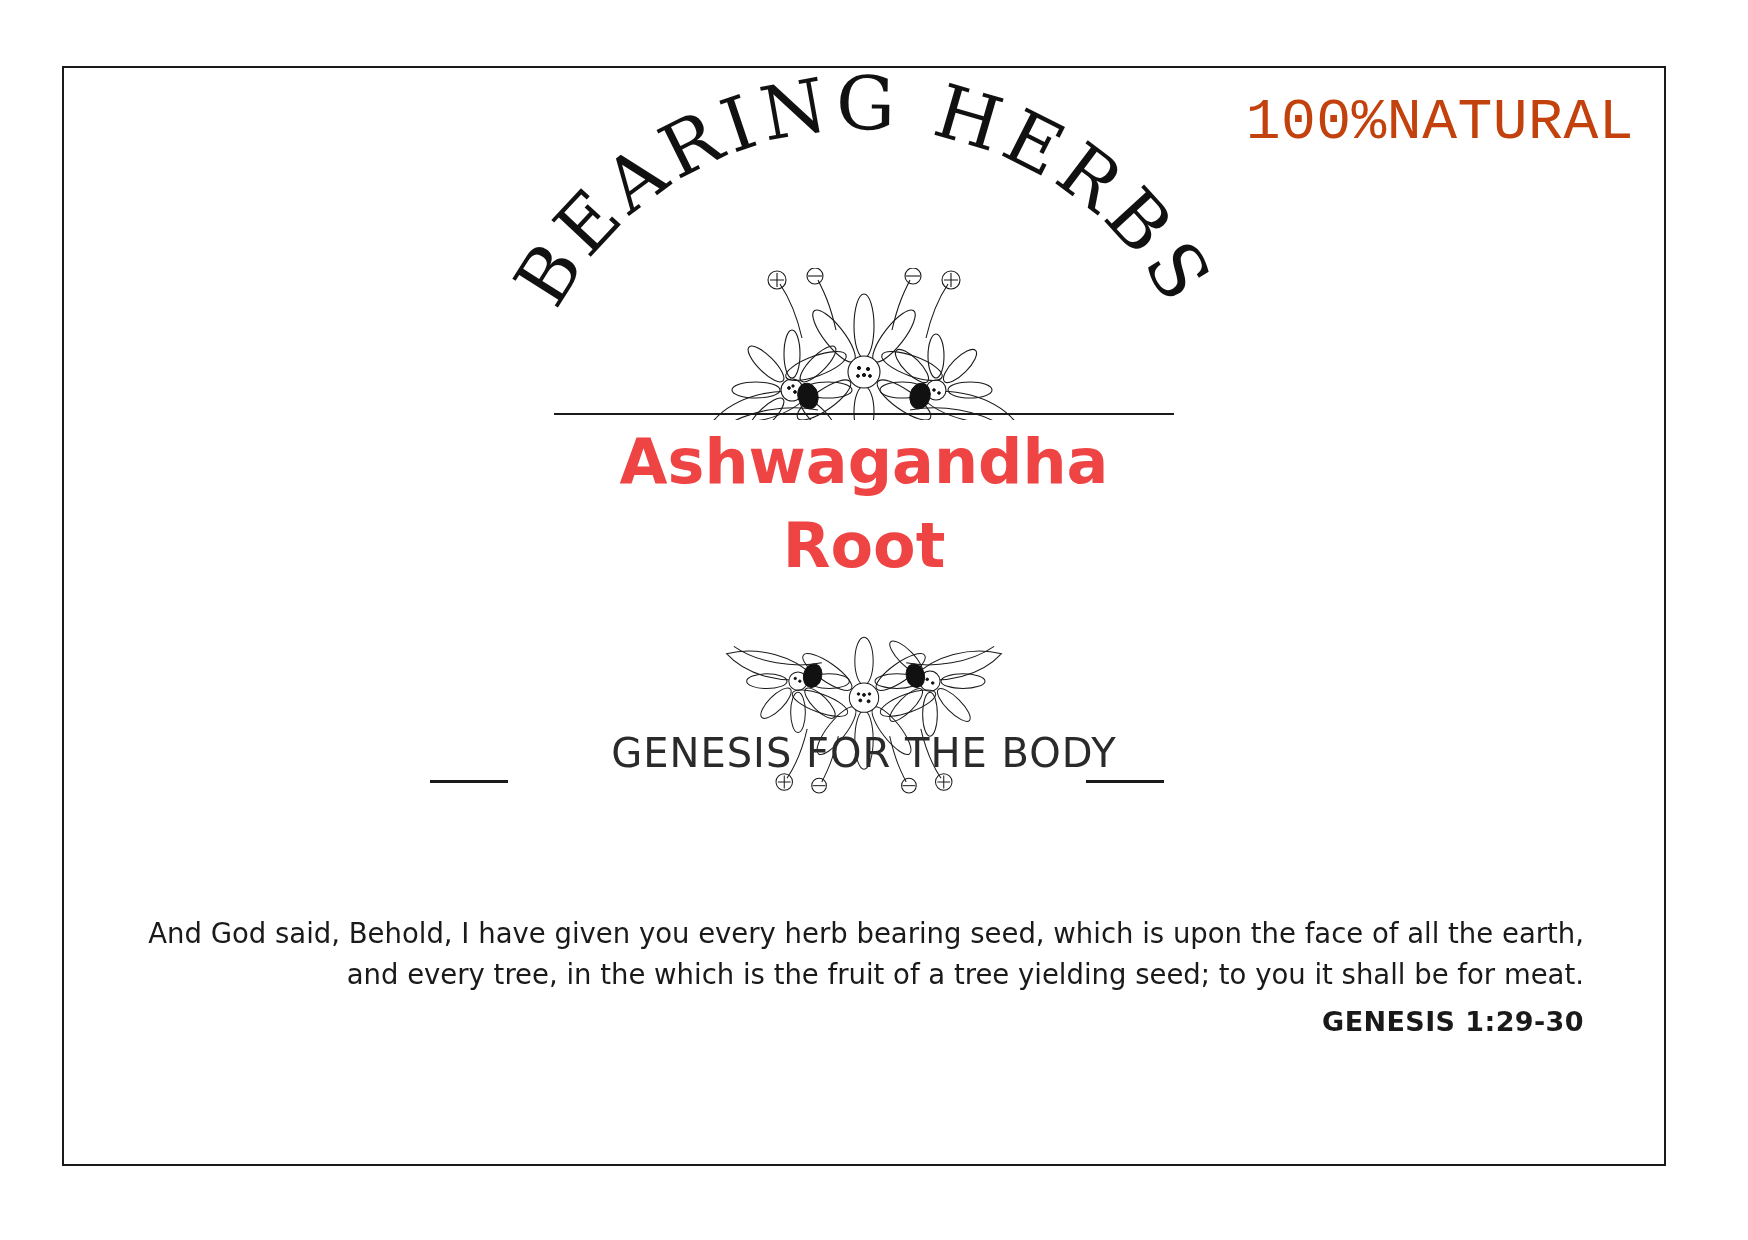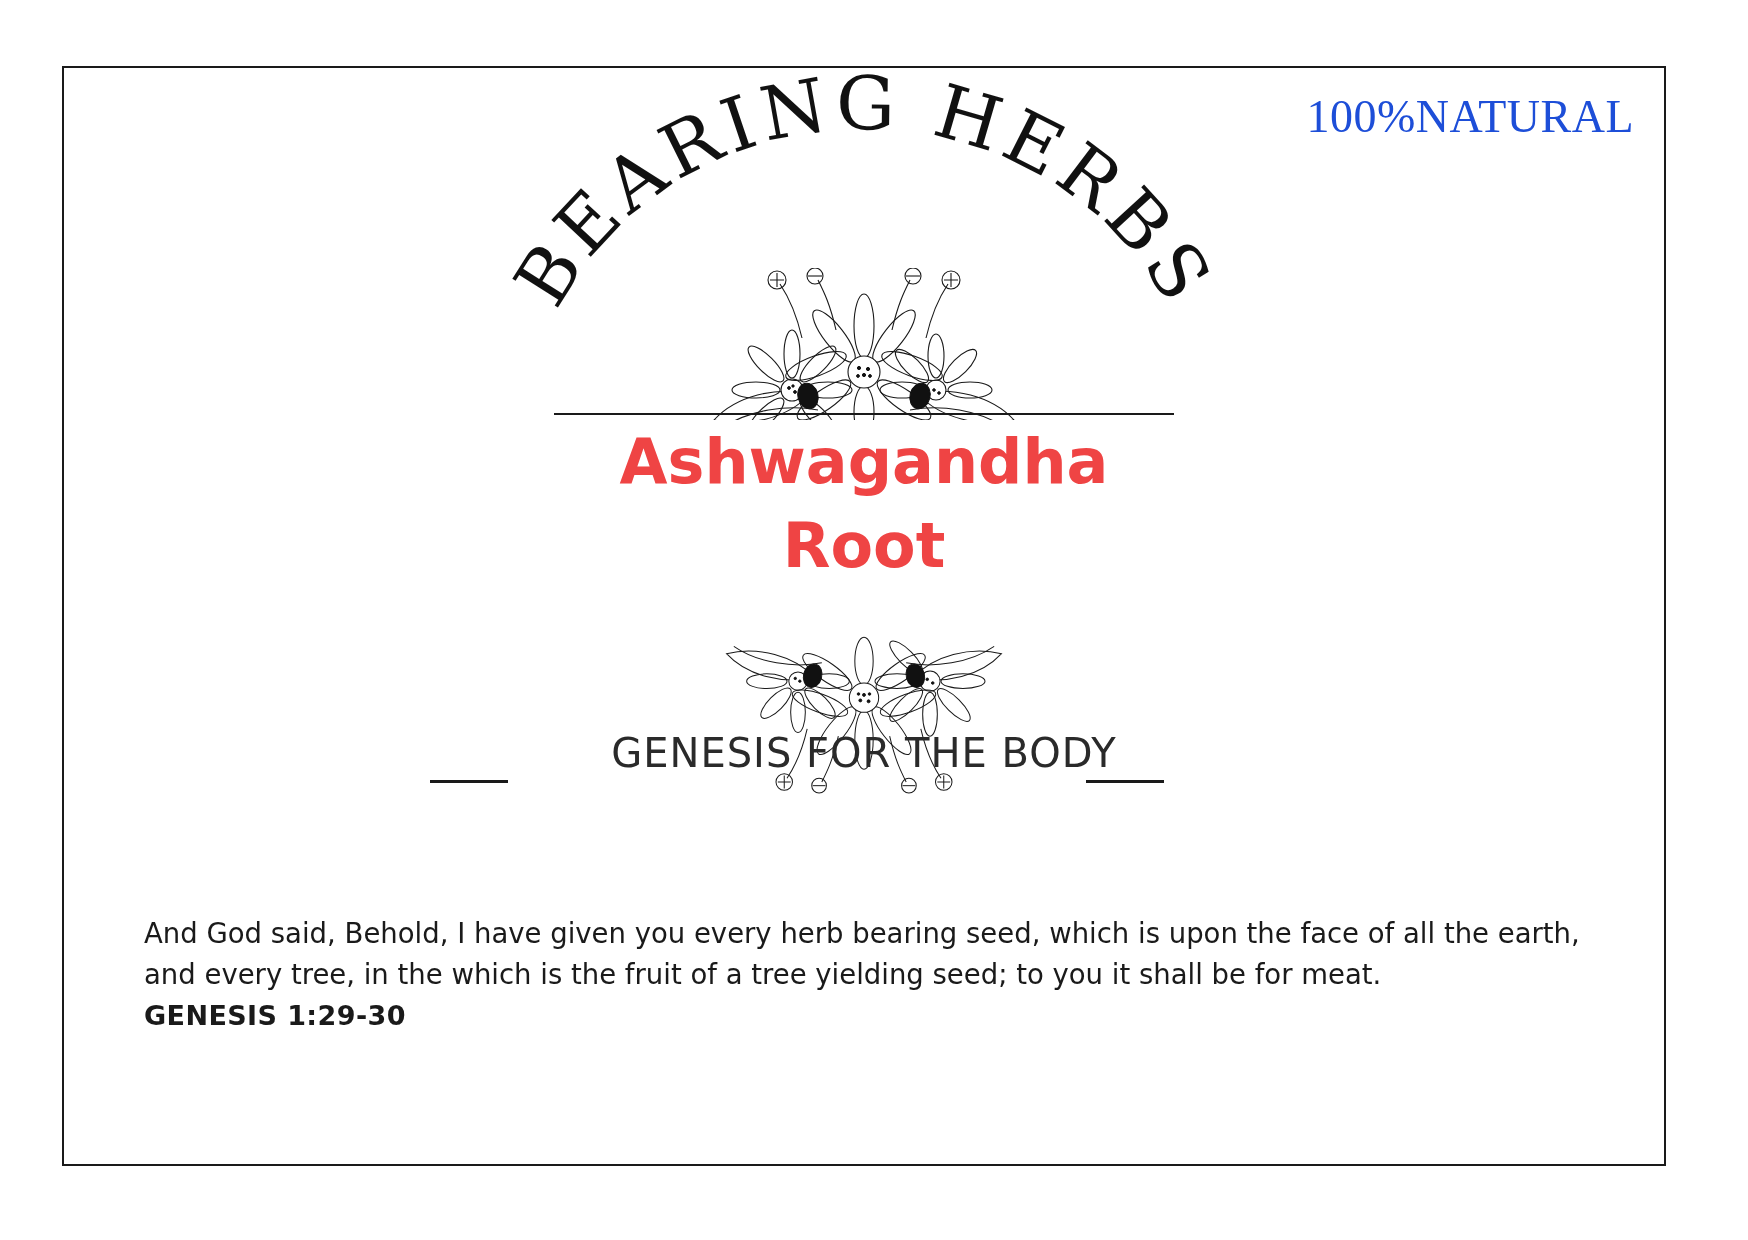--- a/index.html
+++ b/index.html
@@ -30,24 +30,24 @@
     height: 1100px;
     border: 2px solid #1a1a1a;
     box-sizing: border-box;
     background: #ffffff;
   }
 
   .natural-badge {
     position: absolute;
     right: 30px;
     top: 22px;
-    font-family: Liberation Serif, serif;
-    font-size: 46px;
+    font-family: Liberation Mono, monospace;
+    font-size: 58px;
     letter-spacing: 0.5px;
-    color: #1d4ed8;
+    color: #c2410c;
     white-space: nowrap;
   }
 
   
   .arc-wrap {
     position: absolute;
     left: 50%;
     top: 60px;
     width: 700px;
     height: 260px;
@@ -139,27 +139,28 @@
   .dash-left { left: 366px; }
   .dash-right { left: 1022px; }
 
   
   .scripture {
     position: absolute;
     left: 50%;
     top: 845px;
     transform: translateX(-50%);
     width: 1440px;
-    text-align: left;
+    text-align: right;
     font-family: "DejaVu Sans", sans-serif;
     font-size: 27.5px;
     line-height: 1.5;
     color: #1a1a1a;
   }
   .scripture-ref {
+    margin-top: 6px;
     font-weight: bold;
     font-size: 27px;
     letter-spacing: 0.4px;
   }
 </style>
 </head>
 <body>
 
 <div class="label-canvas">
   <div class="label-border">

